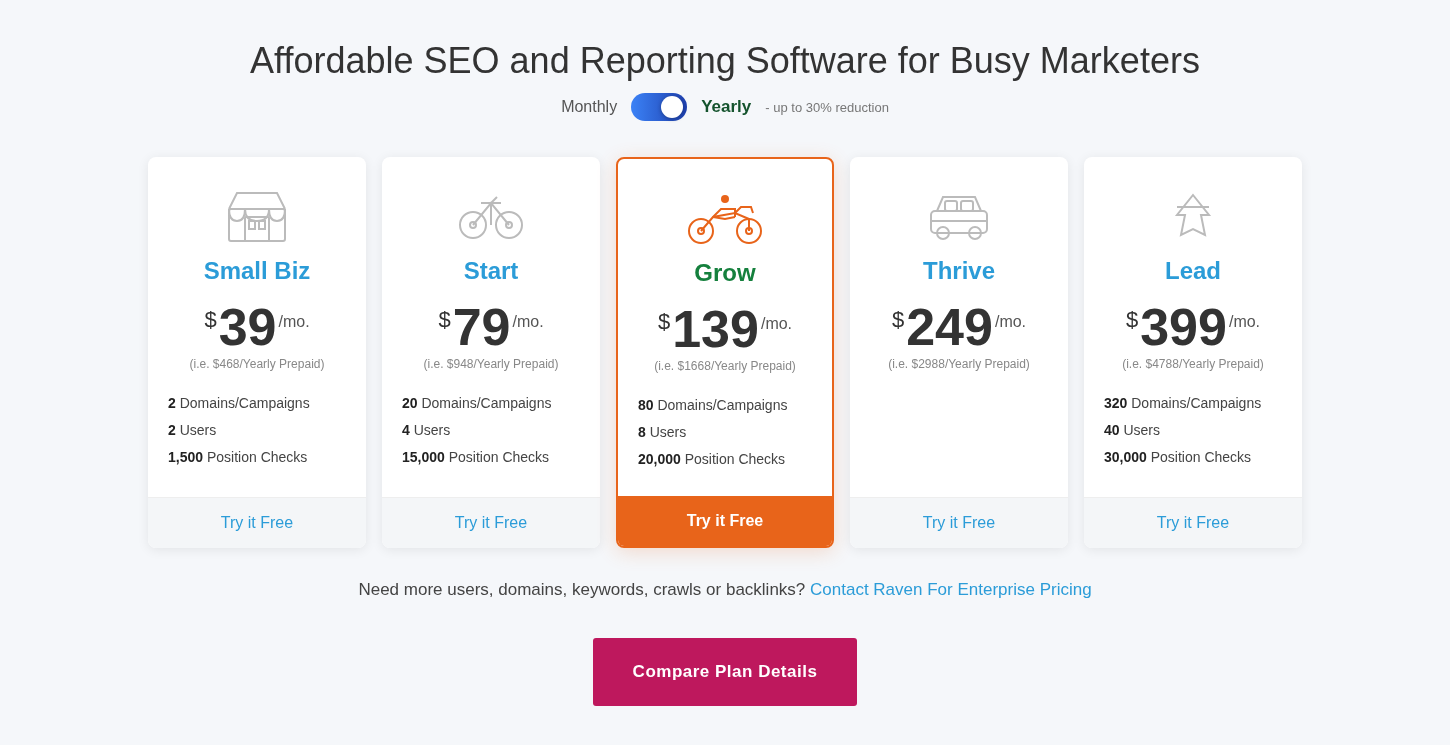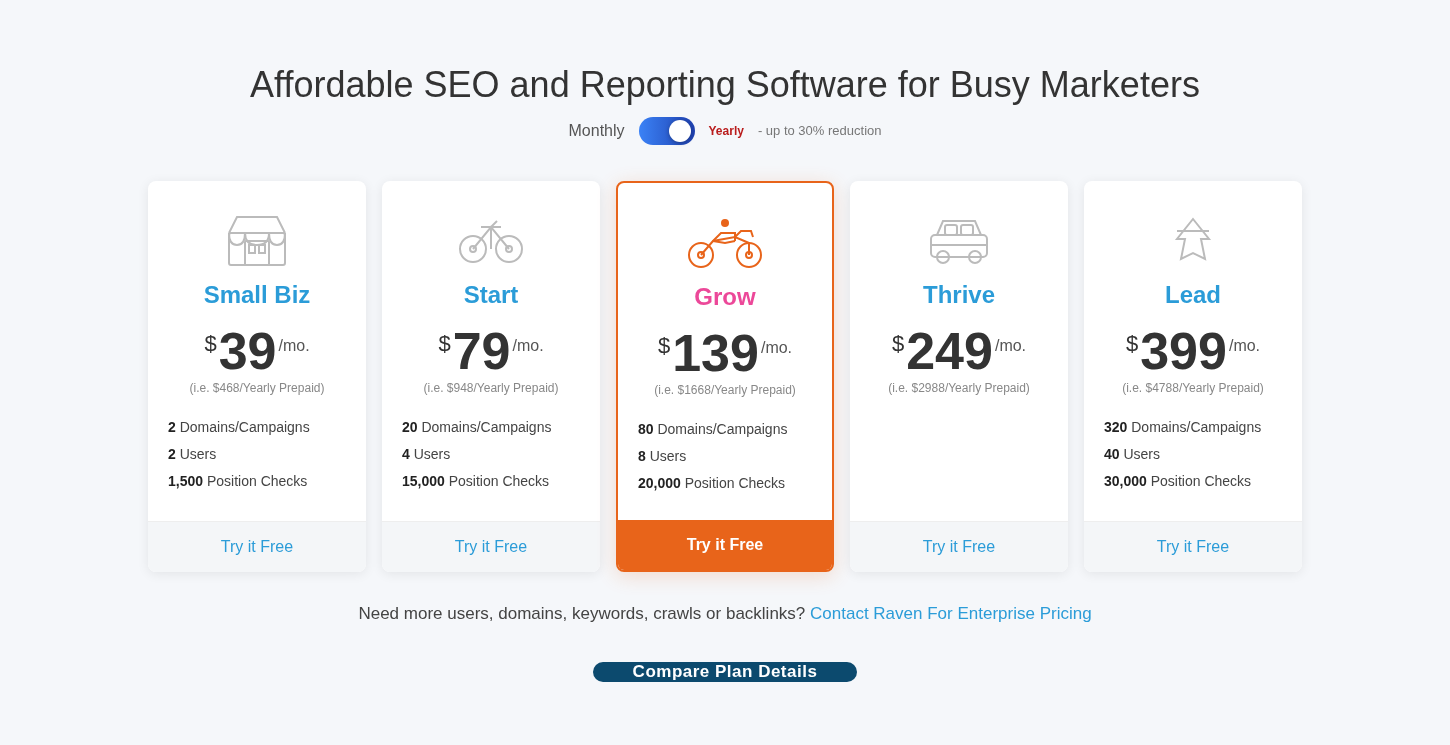--- a/index.html
+++ b/index.html
@@ -47,22 +47,22 @@
       width: 22px;
       height: 22px;
       background: #fff;
       border-radius: 50%;
       position: absolute;
       top: 3px;
       right: 4px;
       box-shadow: 0 1px 4px rgba(0,0,0,0.3);
     }
     .billing-label-yearly {
-      font-size: 12px;
-      color: #b91c1c;
+      font-size: 17px;
+      color: #14532d;
       font-weight: 600;
     }
     .yearly-savings {
       font-size: 13px;
       color: #777;
     }
     .plans-container {
       display: flex;
       justify-content: center;
       gap: 16px;
@@ -96,21 +96,21 @@
       justify-content: center;
       margin-bottom: 12px;
     }
     .plan-name {
       font-size: 24px;
       font-weight: 600;
       color: #2b9cd8;
       margin-bottom: 16px;
     }
     .plan-name.featured-name {
-      color: #ec4899;
+      color: #15803d;
     }
     .price-row {
       display: flex;
       align-items: flex-start;
       gap: 2px;
       margin-bottom: 4px;
     }
     .price-dollar {
       font-size: 22px;
       color: #333;
@@ -171,25 +171,25 @@
       font-size: 17px;
       color: #444;
       margin-bottom: 20px;
     }
     .enterprise-link {
       color: #2b9cd8;
       font-weight: 400;
       cursor: pointer;
     }
     .compare-btn {
-      background: #0c4a6e;
+      background: #be185d;
       color: #fff;
       border: none;
-      border-radius: 17px;
-      padding: 0 40px;
+      border-radius: 3px;
+      padding: 24px 40px;
       font-size: 17px;
       font-weight: 700;
       cursor: pointer;
       letter-spacing: 0.5px;
     }
 
     
     .icon-gray { fill: none; stroke: #bbb; stroke-width: 2; }
   </style>
 </head>

